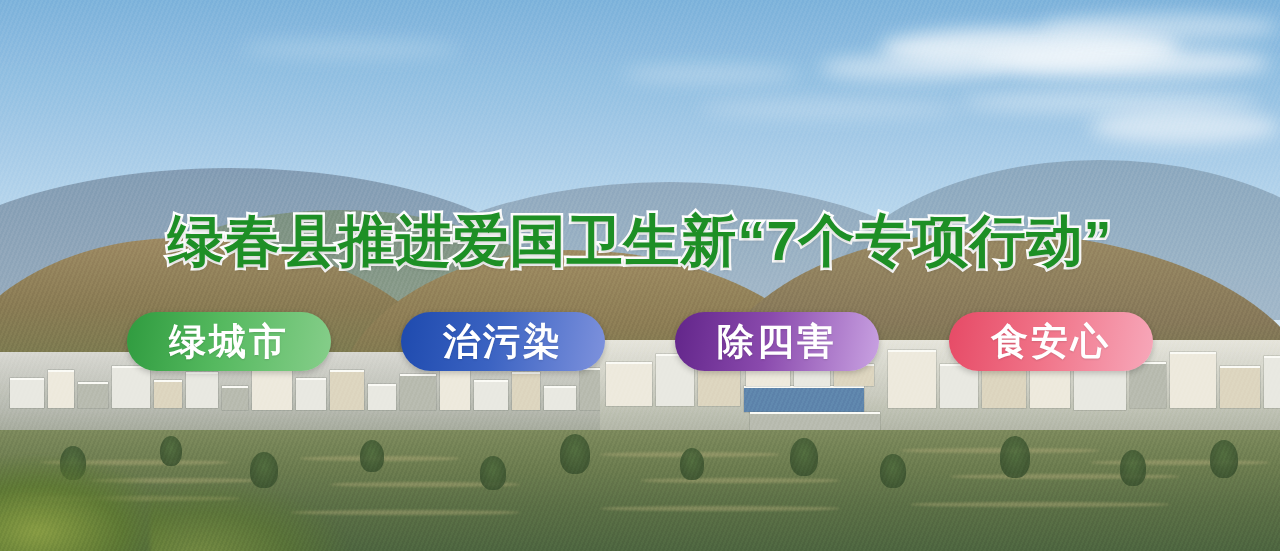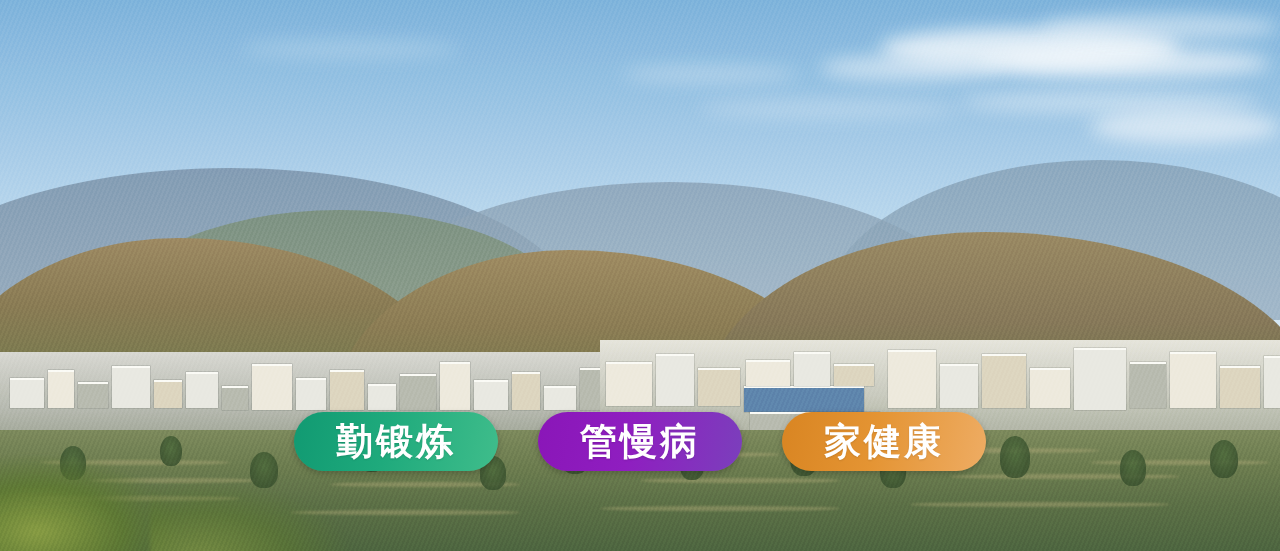--- a/index.html
+++ b/index.html
@@ -312,28 +312,32 @@
       <div class="palm"></div>
       <div class="palm p2"></div>
     </div>
 
     <div class="grain"></div>
   </div>
 
   <div class="content">
 
 
-
-
-    <div class="pill-row row2">
-      <div class="pill teal">
-        <span>勤锻炼</span>
+    <div class="subtitle">绿春县推进爱国卫生新“7个专项行动”</div>
+
+    <div class="pill-row row1">
+      <div class="pill green">
+        <span>绿城市</span>
       </div>
-      <div class="pill violet">
-        <span>管慢病</span>
+      <div class="pill blue">
+        <span>治污染</span>
       </div>
-      <div class="pill orange">
-        <span>家健康</span>
+      <div class="pill purple">
+        <span>除四害</span>
+      </div>
+      <div class="pill pink">
+        <span>食安心</span>
       </div>
     </div>
 
+
   </div>
 </div>
 
 </body></html>

